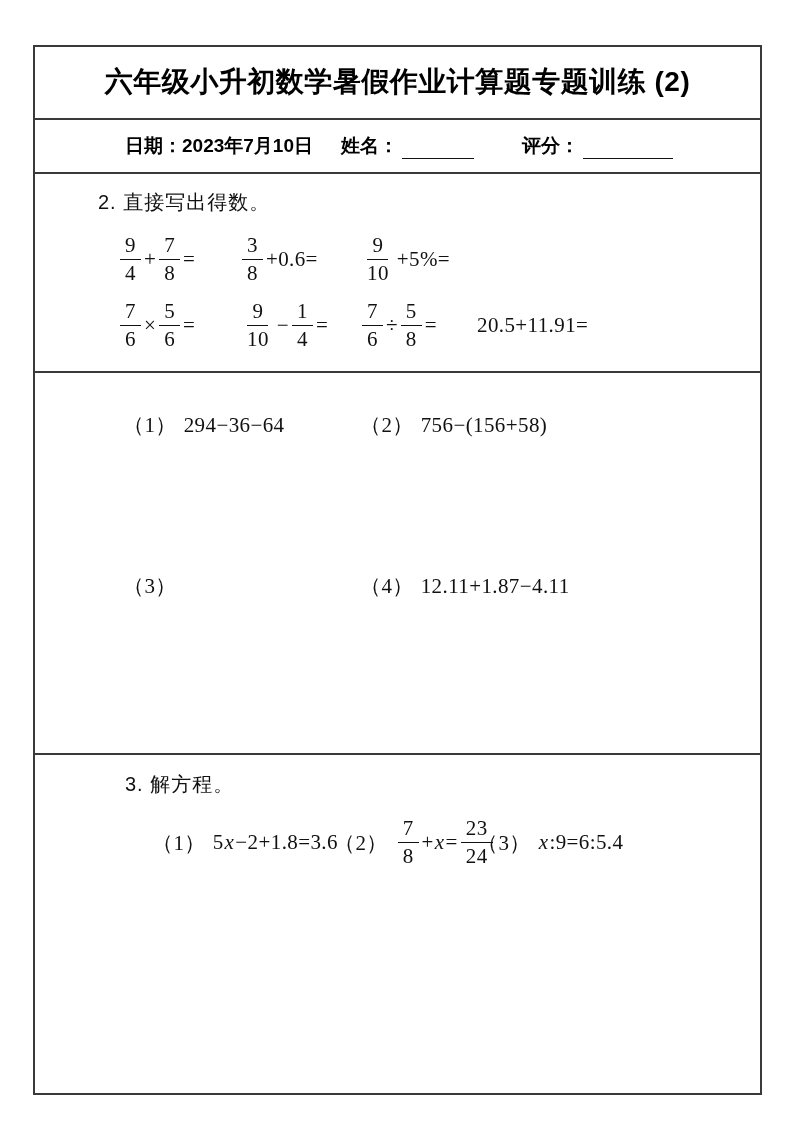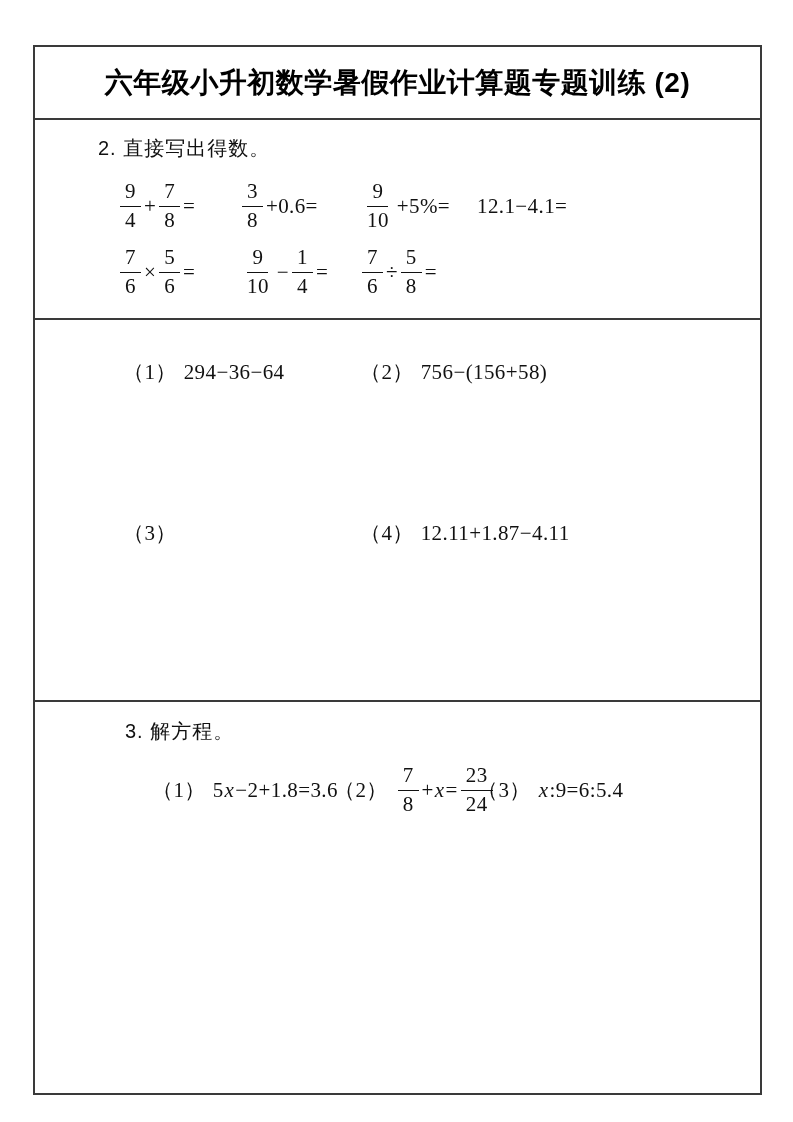--- a/index.html
+++ b/index.html
@@ -112,40 +112,52 @@
 </style>
 </head>
 <body>
 
 <div class="page-frame">
 
   <div class="title-bar">
     <div class="page-title">六年级小升初数学暑假作业计算题专题训练 (2)</div>
   </div>
 
+  <div class="info-bar">
+    <span class="info-field">
+      <span>日期：2023年7月10日</span>
+    </span>
+    <span class="info-field field-name">
+      <span>姓名：</span>
+      <span class="blank-line blank-name"></span>
+    </span>
+    <span class="info-field field-score">
+      <span>评分：</span>
+      <span class="blank-line blank-score"></span>
+    </span>
+  </div>
 
   <div class="section sec1">
     <div class="section-heading">2. 直接写出得数。</div>
     <div class="prob-grid row-a">
       <span class="math"><span class="frac">
             <span class="num">9</span>
             <span class="den">4</span>
           </span>+<span class="frac">
             <span class="num">7</span>
             <span class="den">8</span>
           </span>=</span>
       <span class="math"><span class="frac">
             <span class="num">3</span>
             <span class="den">8</span>
           </span>+0.6=</span>
       <span class="math"><span class="frac">
             <span class="num">9</span>
             <span class="den">10</span>
           </span>+5%=</span>
-      <span class="math">12.1−4.1=</span>
     </div>
     <div class="prob-grid row-b">
       <span class="math"><span class="frac">
             <span class="num">7</span>
             <span class="den">6</span>
           </span>×<span class="frac">
             <span class="num">5</span>
             <span class="den">6</span>
           </span>=</span>
       <span class="math"><span class="frac">
@@ -155,20 +167,21 @@
             <span class="num">1</span>
             <span class="den">4</span>
           </span>=</span>
       <span class="math"><span class="frac">
             <span class="num">7</span>
             <span class="den">6</span>
           </span>÷<span class="frac">
             <span class="num">5</span>
             <span class="den">8</span>
           </span>=</span>
+      <span class="math">20.5+11.91=</span>
     </div>
   </div>
 
   <div class="section sec2">
     <div class="prob-row2 first">
       <span class="prob-item">
         <span class="plabel">（1）</span>
         <span class="expr">294−36−64</span>
       </span>
       <span class="prob-item">

